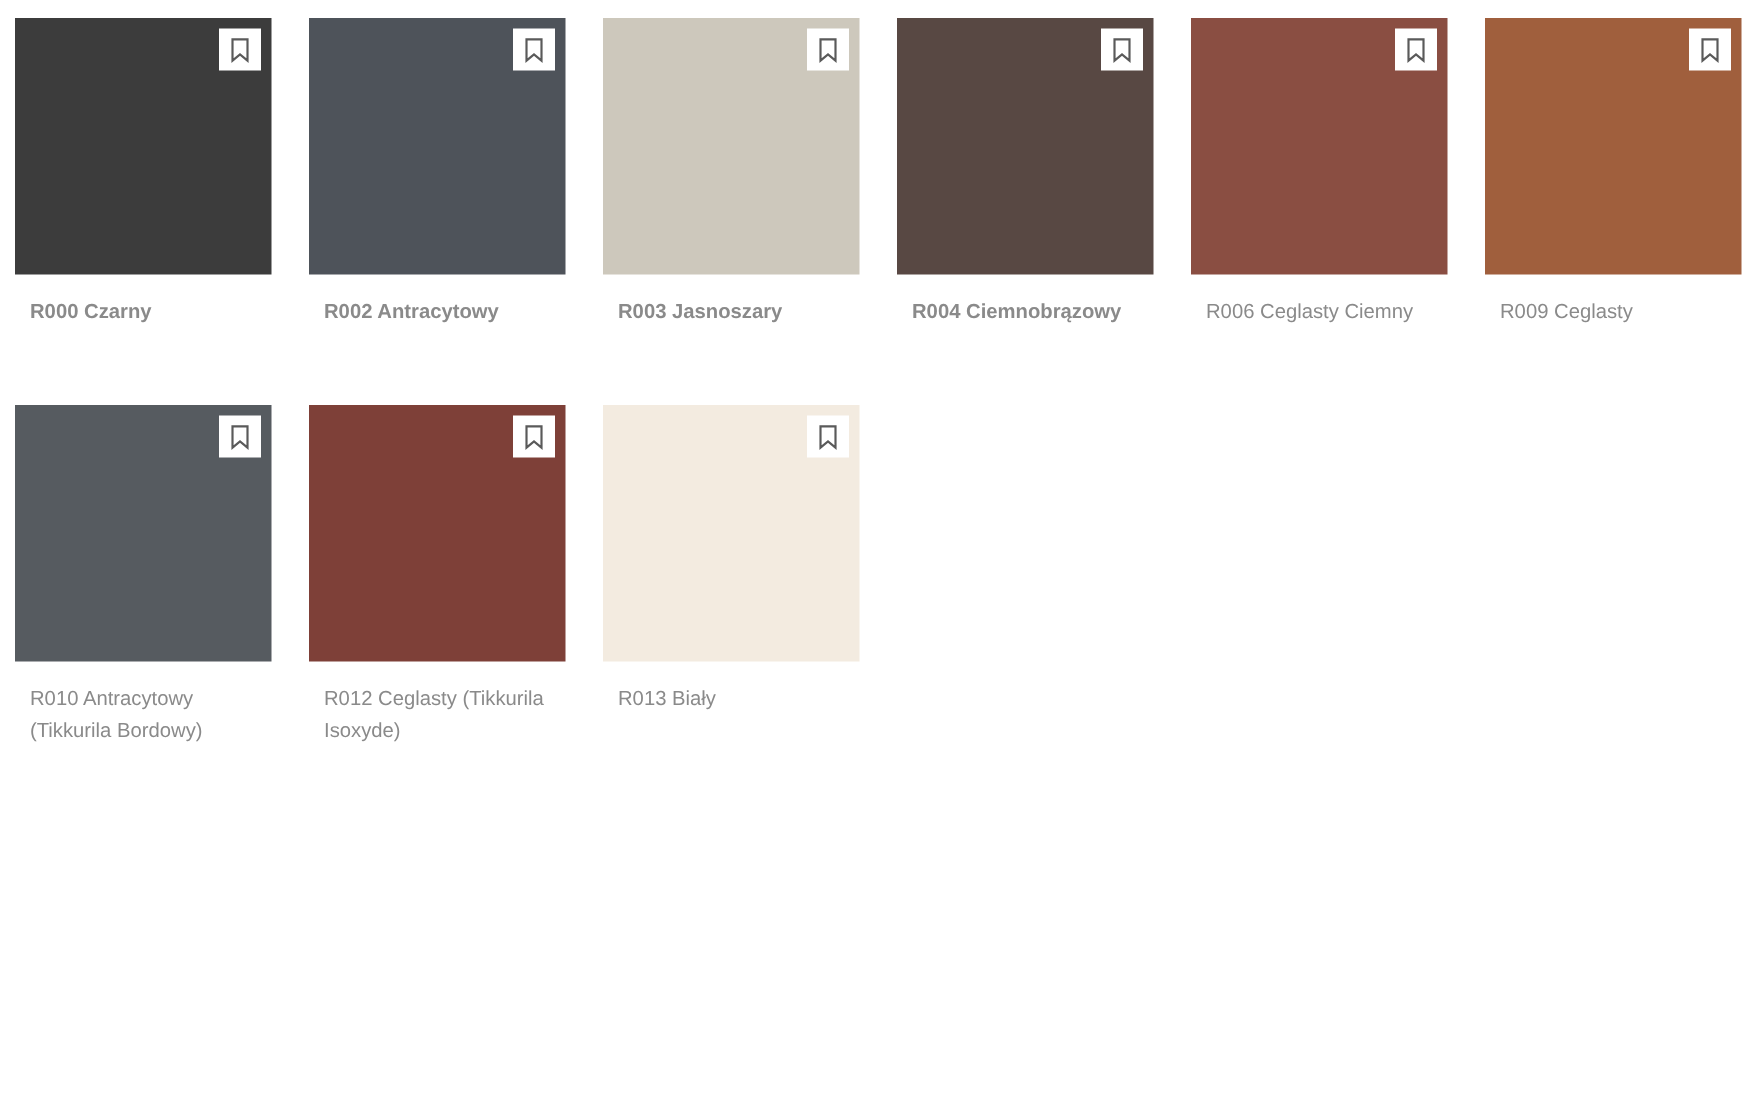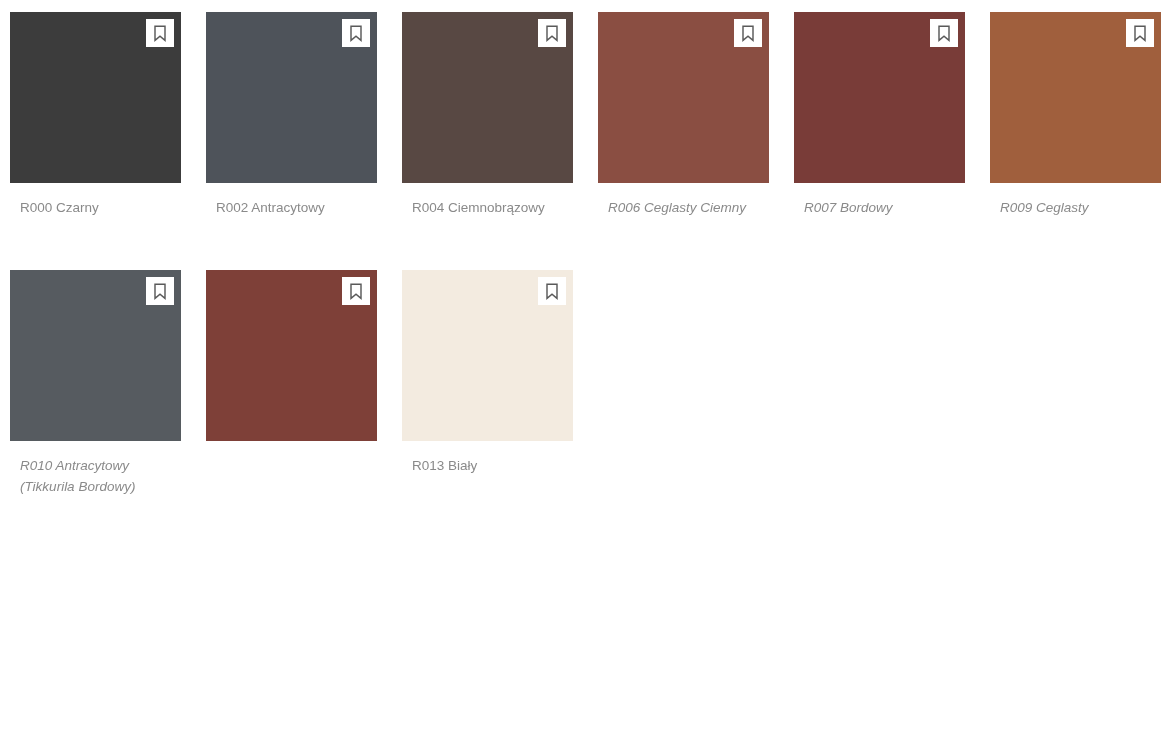--- a/index.html
+++ b/index.html
@@ -63,22 +63,22 @@
   .swatch-label {
     margin: 14px 0 0 10px;
     font-size: 13.5px;
     line-height: 21px;
     color: #8a8a8a;
     width: 150px;
     word-wrap: break-word;
   }
 
   
-  .swatch-card.row-1 { height: 258px; }
-  .swatch-card.row-2 { height: 244px; font-style: italic; }
+  .swatch-card.row-1 { height: 258px; font-weight: bold; }
+  .swatch-card.row-2 { height: 244px; }
   .swatch-card.row-3 { height: 244px; }
 </style>
 </head>
 <body>
 
 <div id="swatch-grid">
     <div class="swatch-card row-1">
       <div class="swatch-chip" style="background: rgb(60, 60, 60);">
         <button class="bookmark-button" title="Bookmark">
           <svg width="16" height="17" viewBox="0 0 16 17">
@@ -92,48 +92,48 @@
       <div class="swatch-chip" style="background: rgb(78, 83, 90);">
         <button class="bookmark-button" title="Bookmark">
           <svg width="16" height="17" viewBox="0 0 16 17">
             <path d="M3 1.2 H13 V15.4 L8 11.2 L3 15.4 Z" fill="none" stroke="#5a5a5a" stroke-width="1.45" stroke-linejoin="miter"></path>
           </svg>
         </button>
       </div>
       <div class="swatch-label">R002 Antracytowy</div>
     </div>
     <div class="swatch-card row-1">
+      <div class="swatch-chip" style="background: rgb(205, 200, 188);">
+        <button class="bookmark-button" title="Bookmark">
+          <svg width="16" height="17" viewBox="0 0 16 17">
+            <path d="M3 1.2 H13 V15.4 L8 11.2 L3 15.4 Z" fill="none" stroke="#5a5a5a" stroke-width="1.45" stroke-linejoin="miter"></path>
+          </svg>
+        </button>
+      </div>
+      <div class="swatch-label">R003 Jasnoszary</div>
+    </div>
+    <div class="swatch-card row-1">
       <div class="swatch-chip" style="background: rgb(88, 72, 67);">
         <button class="bookmark-button" title="Bookmark">
           <svg width="16" height="17" viewBox="0 0 16 17">
             <path d="M3 1.2 H13 V15.4 L8 11.2 L3 15.4 Z" fill="none" stroke="#5a5a5a" stroke-width="1.45" stroke-linejoin="miter"></path>
           </svg>
         </button>
       </div>
       <div class="swatch-label">R004 Ciemnobrązowy</div>
     </div>
     <div class="swatch-card row-2">
       <div class="swatch-chip" style="background: rgb(138, 78, 66);">
         <button class="bookmark-button" title="Bookmark">
           <svg width="16" height="17" viewBox="0 0 16 17">
             <path d="M3 1.2 H13 V15.4 L8 11.2 L3 15.4 Z" fill="none" stroke="#5a5a5a" stroke-width="1.45" stroke-linejoin="miter"></path>
           </svg>
         </button>
       </div>
       <div class="swatch-label">R006 Ceglasty Ciemny</div>
-    </div>
-    <div class="swatch-card row-2">
-      <div class="swatch-chip" style="background: rgb(121, 60, 56);">
-        <button class="bookmark-button" title="Bookmark">
-          <svg width="16" height="17" viewBox="0 0 16 17">
-            <path d="M3 1.2 H13 V15.4 L8 11.2 L3 15.4 Z" fill="none" stroke="#5a5a5a" stroke-width="1.45" stroke-linejoin="miter"></path>
-          </svg>
-        </button>
-      </div>
-      <div class="swatch-label">R007 Bordowy</div>
     </div>
     <div class="swatch-card row-2">
       <div class="swatch-chip" style="background: rgb(160, 95, 61);">
         <button class="bookmark-button" title="Bookmark">
           <svg width="16" height="17" viewBox="0 0 16 17">
             <path d="M3 1.2 H13 V15.4 L8 11.2 L3 15.4 Z" fill="none" stroke="#5a5a5a" stroke-width="1.45" stroke-linejoin="miter"></path>
           </svg>
         </button>
       </div>
       <div class="swatch-label">R009 Ceglasty</div>
@@ -149,20 +149,21 @@
       <div class="swatch-label">R010 Antracytowy (Tikkurila Bordowy)</div>
     </div>
     <div class="swatch-card row-3">
       <div class="swatch-chip" style="background: rgb(126, 64, 56);">
         <button class="bookmark-button" title="Bookmark">
           <svg width="16" height="17" viewBox="0 0 16 17">
             <path d="M3 1.2 H13 V15.4 L8 11.2 L3 15.4 Z" fill="none" stroke="#5a5a5a" stroke-width="1.45" stroke-linejoin="miter"></path>
           </svg>
         </button>
       </div>
+      <div class="swatch-label">R012 Ceglasty (Tikkurila Isoxyde)</div>
     </div>
     <div class="swatch-card row-3">
       <div class="swatch-chip" style="background: rgb(243, 235, 224);">
         <button class="bookmark-button" title="Bookmark">
           <svg width="16" height="17" viewBox="0 0 16 17">
             <path d="M3 1.2 H13 V15.4 L8 11.2 L3 15.4 Z" fill="none" stroke="#5a5a5a" stroke-width="1.45" stroke-linejoin="miter"></path>
           </svg>
         </button>
       </div>
       <div class="swatch-label">R013 Biały</div>

